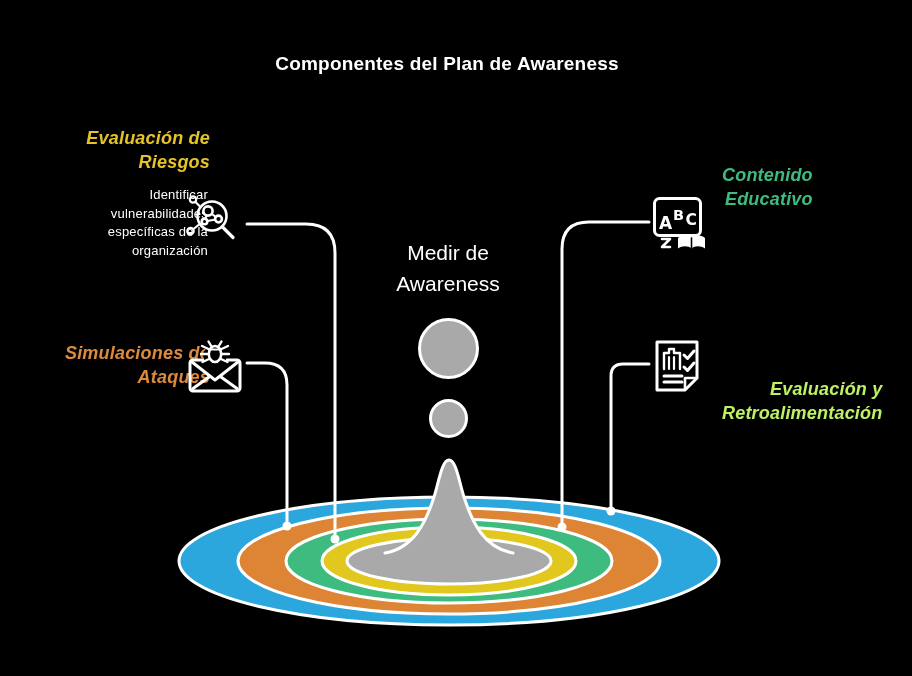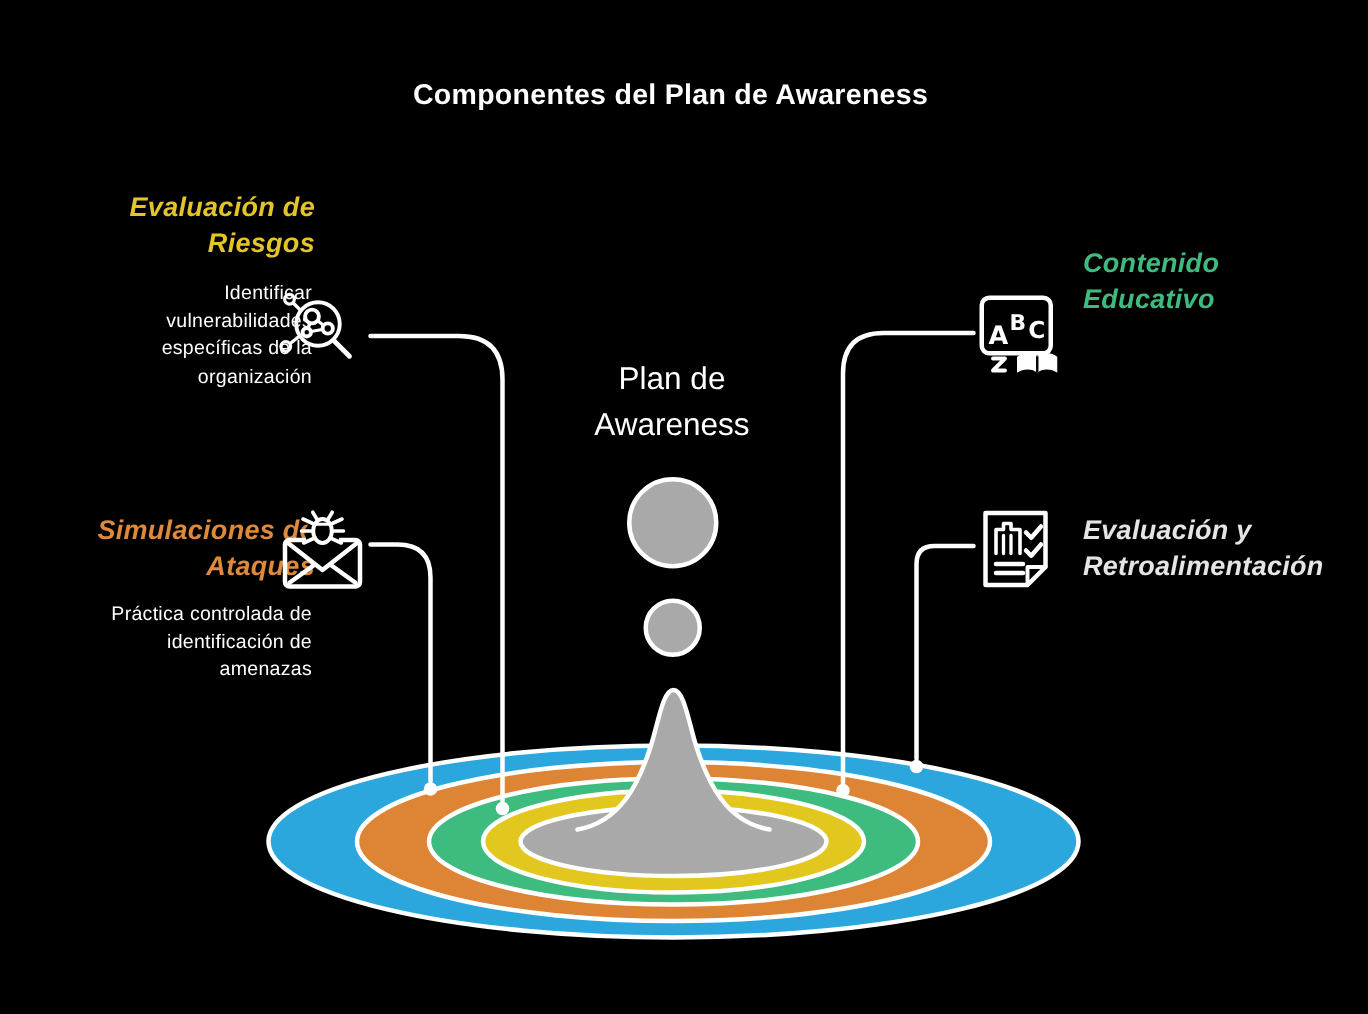--- a/index.html
+++ b/index.html
@@ -13,21 +13,21 @@
   }
   .comp-heading{
     position:absolute;font-size:18px;font-weight:700;line-height:24px;
     white-space:pre-line;letter-spacing:.2px;font-style:italic;
   }
   .comp-body{
     position:absolute;color:#fff;font-size:13px;font-weight:500;
     line-height:18.5px;white-space:pre-line;letter-spacing:.2px;
   }
   .align-r{text-align:right;}
-  .align-l{text-align:left;}
+  .align-l{text-align:right;}
   #h-tl{top:126px;right:734px;}
   #b-tl{top:186px;right:736px;}
   #h-bl{top:341px;right:734px;}
   #b-bl{top:400px;right:736px;}
   #h-tr{top:163px;left:722px;}
   #b-tr{top:220px;left:721px;}
   #h-br{top:341px;left:722px;}
   #b-br{top:400px;left:721px;}
   .center-label{
     position:absolute;top:237px;left:348px;width:200px;text-align:center;
@@ -55,28 +55,25 @@
 
   <div class="comp-heading align-r" id="h-tl" style="color: rgb(228, 196, 40);">Evaluación de
 Riesgos</div>
   <div class="comp-body align-r" id="b-tl">Identificar
 vulnerabilidades
 específicas de la
 organización</div>
 
   <div class="comp-heading align-r" id="h-bl" style="color: rgb(223, 138, 59); margin-left: 48px;">Simulaciones de
 Ataques</div>
-  <div class="comp-body align-r" id="b-bl">Práctica controlada de
-identificación de
-amenazas</div>
 
   <div class="comp-heading align-l" id="h-tr" style="color: rgb(62, 188, 127);">Contenido
 Educativo</div>
 
-  <div class="comp-heading align-l" id="h-br" style="color: #e5e5e5;">Evaluación y
+  <div class="comp-heading align-l" id="h-br" style="color: #bef264; margin-top: 36px;">Evaluación y
 Retroalimentación</div>
 
   <div class="icon" id="icon-magnifier">
     <svg width="54" height="54" viewBox="0 0 54 54">
       <g stroke="#fff" fill="none" stroke-width="2.6" stroke-linecap="round">
         <circle cx="28" cy="24" r="14.5"></circle>
         <line x1="38.5" y1="35" x2="49" y2="45.5" stroke-width="3.2"></line>
         <path d="M24,19 L34.5,27 M24,19 L20.5,29.5 M20.5,29.5 L34.5,27" stroke-width="2.2"></path>
         <circle cx="24" cy="19" r="4.6" fill="#000"></circle>
         <circle cx="34.5" cy="27" r="3.4" fill="#000"></circle>
@@ -124,21 +121,21 @@
         <path d="M45,40 H33 V52" stroke-width="2.6"></path>
         <path d="M12,31 V15 H17 V11 H22 V15 H28 V31" stroke-width="2.4"></path>
         <path d="M17,19 V31 M22,19 V31" stroke-width="2.2"></path>
         <path d="M32,17 L35.5,20.5 L42,13"></path>
         <path d="M32,29 L35.5,32.5 L42,25"></path>
         <path d="M12,38 H30 M12,44 H30"></path>
       </g>
     </svg>
   </div>
 
-  <div class="center-label">Plan de
+  <div class="center-label">Medir de
 Awareness</div>
   <div class="droplet" id="droplet-large" style="background-color: rgb(169, 169, 169);"></div>
   <div class="droplet" id="droplet-small" style="background-color: rgb(169, 169, 169);"></div>
 
   <svg id="splash-svg" width="580" height="190" viewBox="0 0 580 190">
     <g stroke="#fff" stroke-width="3">
       <ellipse cx="283" cy="111" rx="270" ry="64" fill="#2BA7DD"></ellipse>
       <ellipse cx="283" cy="111" rx="211" ry="53" fill="#DD8435"></ellipse>
       <ellipse cx="283" cy="111" rx="163" ry="42" fill="#3EBC7F"></ellipse>
       <ellipse cx="283" cy="111" rx="127" ry="34" fill="#E2C81E"></ellipse>

